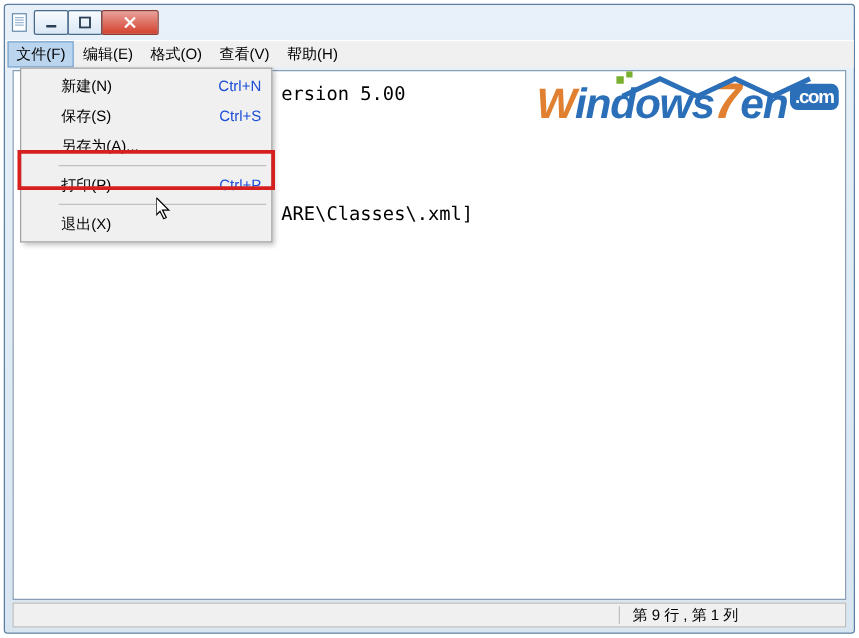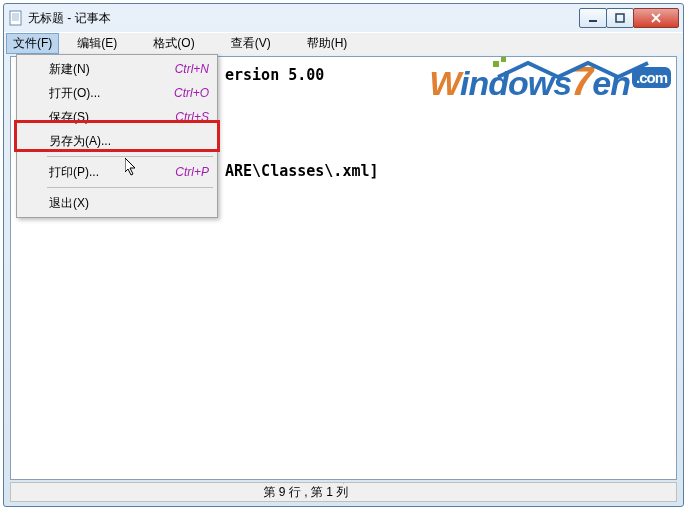--- a/index.html
+++ b/index.html
@@ -7,31 +7,31 @@
     .window { width: 681px; height: 504px; margin: 3px; border: 1px solid #5a7fa0; background: linear-gradient(to bottom, #e8f1f9 0%, #d8e6f2 100%); position: relative; border-radius: 3px; }
     .titlebar { height: 28px; display: flex; align-items: center; padding: 0 4px; }
     .titlebar-icon { width: 16px; height: 16px; margin-right: 4px; }
     .titlebar-icon svg { width: 16px; height: 16px; }
     .titlebar-text { flex: 1; color: #000; font-size: 12px; }
     .win-controls { display: flex; }
     .win-btn { width: 28px; height: 20px; border: 1px solid #4a6a8a; background: linear-gradient(to bottom, #f8fbfe, #dae8f5); display: flex; align-items: center; justify-content: center; border-radius: 2px; margin-left: -1px; }
     .win-btn.close { width: 46px; background: linear-gradient(to bottom, #e9a19a, #d4412e); border-color: #8b3a2f; }
     .win-btn svg { width: 10px; height: 10px; }
     .menubar { height: 22px; background: #f0f0f0; display: flex; align-items: flex-end; padding: 0 2px; border-top: 1px solid #fff; }
-    .menu-item { padding: 2px 18px; cursor: default; }
+    .menu-item { padding: 2px 7px; cursor: default; }
     .menu-item.active { background: #bcd5ef; border: 1px solid #7aa7d0; padding: 1px 6px; }
     .content-frame { position: absolute; top: 52px; left: 6px; right: 6px; bottom: 26px; background: #fff; border: 1px solid #8a9fb5; }
-    .content { padding: 6px 4px; font-family: "SimSun", "Consolas", monospace; font-size: 15px; line-height: 24px; color: #000; white-space: pre; font-weight: bold; }
+    .content { padding: 6px 4px; font-family: "SimSun", "Consolas", monospace; font-size: 15px; line-height: 24px; color: #000; white-space: pre; }
     .dropdown { position: absolute; top: 50px; left: 12px; width: 202px; background: #f0f0f0; border: 1px solid #a2a2a2; box-shadow: 2px 2px 4px rgba(0,0,0,0.25); z-index: 10; padding: 2px; }
     .dd-item { display: flex; align-items: center; height: 24px; padding: 0 6px 0 30px; cursor: default; position: relative; gap: 32px; }
     .dd-label { flex: 1; }
-    .dd-shortcut { color: #a21caf; font-style: italic; }
+    .dd-shortcut { color: #1d4ed8; }
     .dd-sep { height: 1px; background: #c0c0c0; margin: 3px 2px 3px 28px; }
     .highlight-box { position: absolute; border: 3px solid #d62020; pointer-events: none; z-index: 11; }
-    .statusbar { position: absolute; bottom: 4px; left: 6px; right: 6px; height: 20px; background: #f0f0f0; display: flex; align-items: center; border: 1px solid #c0c0c0; flex-direction: column; }
+    .statusbar { position: absolute; bottom: 4px; left: 6px; right: 6px; height: 20px; background: #f0f0f0; display: flex; align-items: center; border: 1px solid #c0c0c0; }
     .status-sep { width: 1px; height: 14px; background: #c0c0c0; }
     .status-cell { padding: 0 10px; }
     .status-spacer { flex: 1; }
     .watermark { position: absolute; top: 55px; right: 12px; z-index: 5; font-family: Arial, sans-serif; font-weight: bold; font-style: italic; pointer-events: none; }
     .wm-roof { position: absolute; top: -2px; right: 18px; }
     .wm-text { font-size: 34px; color: #2b6fb8; letter-spacing: -1px; }
     .wm-text .orange { color: #e08030; }
     .wm-text .seven { font-size: 40px; }
     .wm-com { font-size: 15px; color: #fff; background: #2b6fb8; padding: 2px 4px; border-radius: 6px; vertical-align: super; font-style: normal; margin-left: 2px; }
     .cursor-arrow { position: absolute; top: 154px; left: 121px; z-index: 20; pointer-events: none; }
@@ -43,21 +43,20 @@
   <div class="titlebar">
     <span class="titlebar-icon">
       <svg viewBox="0 0 16 16">
           <rect x="2" y="1" width="11" height="14" fill="#fff" stroke="#6a8eb0"></rect>
           <line x1="4" y1="4" x2="11" y2="4" stroke="#9cb8d4"></line>
           <line x1="4" y1="6" x2="11" y2="6" stroke="#9cb8d4"></line>
           <line x1="4" y1="8" x2="11" y2="8" stroke="#9cb8d4"></line>
           <line x1="4" y1="10" x2="11" y2="10" stroke="#9cb8d4"></line>
         </svg>
     </span>
-    <span class="titlebar-text">无标题 - 记事本</span>
     <div class="win-controls">
       <div class="win-btn">
           <svg viewBox="0 0 10 10">
             <rect x="1" y="7" width="8" height="2" fill="#2a3f55"></rect>
           </svg>
         </div>
       <div class="win-btn">
           <svg viewBox="0 0 10 10">
             <rect x="1" y="1" width="8" height="8" fill="none" stroke="#2a3f55" stroke-width="1.5"></rect>
           </svg>
@@ -93,24 +92,20 @@
       <span class="orange">W</span><span>indows</span><span class="orange seven">7</span><span>en</span><span class="wm-com">.com</span>
     </div>
   </div>
 
   <div class="dropdown">
     <div class="dd-item">
       <span class="dd-label">新建(N)</span>
       <span class="dd-shortcut">Ctrl+N</span>
     </div>
     <div class="dd-item">
-      <span class="dd-label">打开(O)...</span>
-      <span class="dd-shortcut">Ctrl+O</span>
-    </div>
-    <div class="dd-item">
       <span class="dd-label">保存(S)</span>
       <span class="dd-shortcut">Ctrl+S</span>
     </div>
     <div class="dd-item">
       <span class="dd-label">另存为(A)...</span>
       <span class="dd-shortcut"></span>
     </div>
     <div class="dd-sep"></div>
     <div class="dd-item">
       <span class="dd-label">打印(P)...</span>

